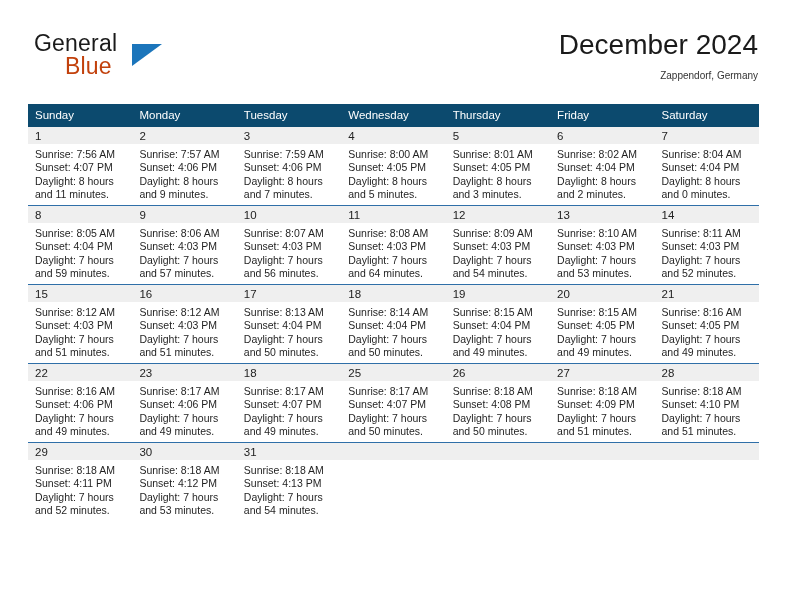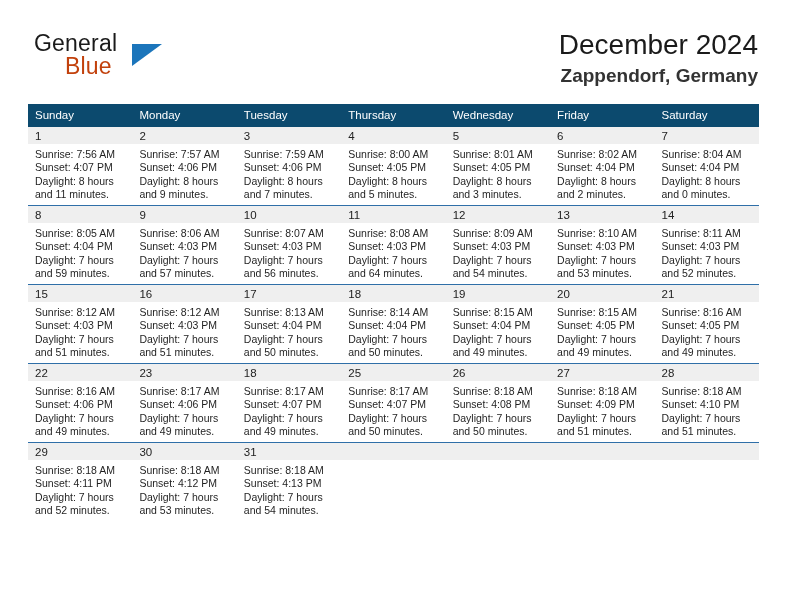--- a/index.html
+++ b/index.html
@@ -73,22 +73,22 @@
     text-align: right;
   }
   .cal-title {
     font-size: 28px;
     font-weight: normal;
     color: #1a1a1a;
     line-height: 34px;
     white-space: nowrap;
   }
   .cal-subtitle {
-    font-size: 19px;
-    font-weight: bold;
+    font-size: 10px;
+    font-weight: normal;
     color: #333333;
     line-height: 20px;
     margin-top: 4px;
     white-space: nowrap;
   }
 
   
   .calendar {
     position: absolute;
     left: 28px;
@@ -174,22 +174,22 @@
     </div>
 
   </div>
 
   <div class="calendar">
 
     <div class="week-head">
       <div class="dow">Sunday</div>
       <div class="dow">Monday</div>
       <div class="dow">Tuesday</div>
+      <div class="dow">Wednesday</div>
       <div class="dow">Thursday</div>
-      <div class="dow">Wednesday</div>
       <div class="dow">Friday</div>
       <div class="dow">Saturday</div>
     </div>
 
     <div class="week-row first">
       <div class="day-cell">
         <div class="day-num-band">1</div>
         <div class="day-body">
           <div class="day-line">Sunrise: 7:56 AM</div>
           <div class="day-line">Sunset: 4:07 PM</div>

